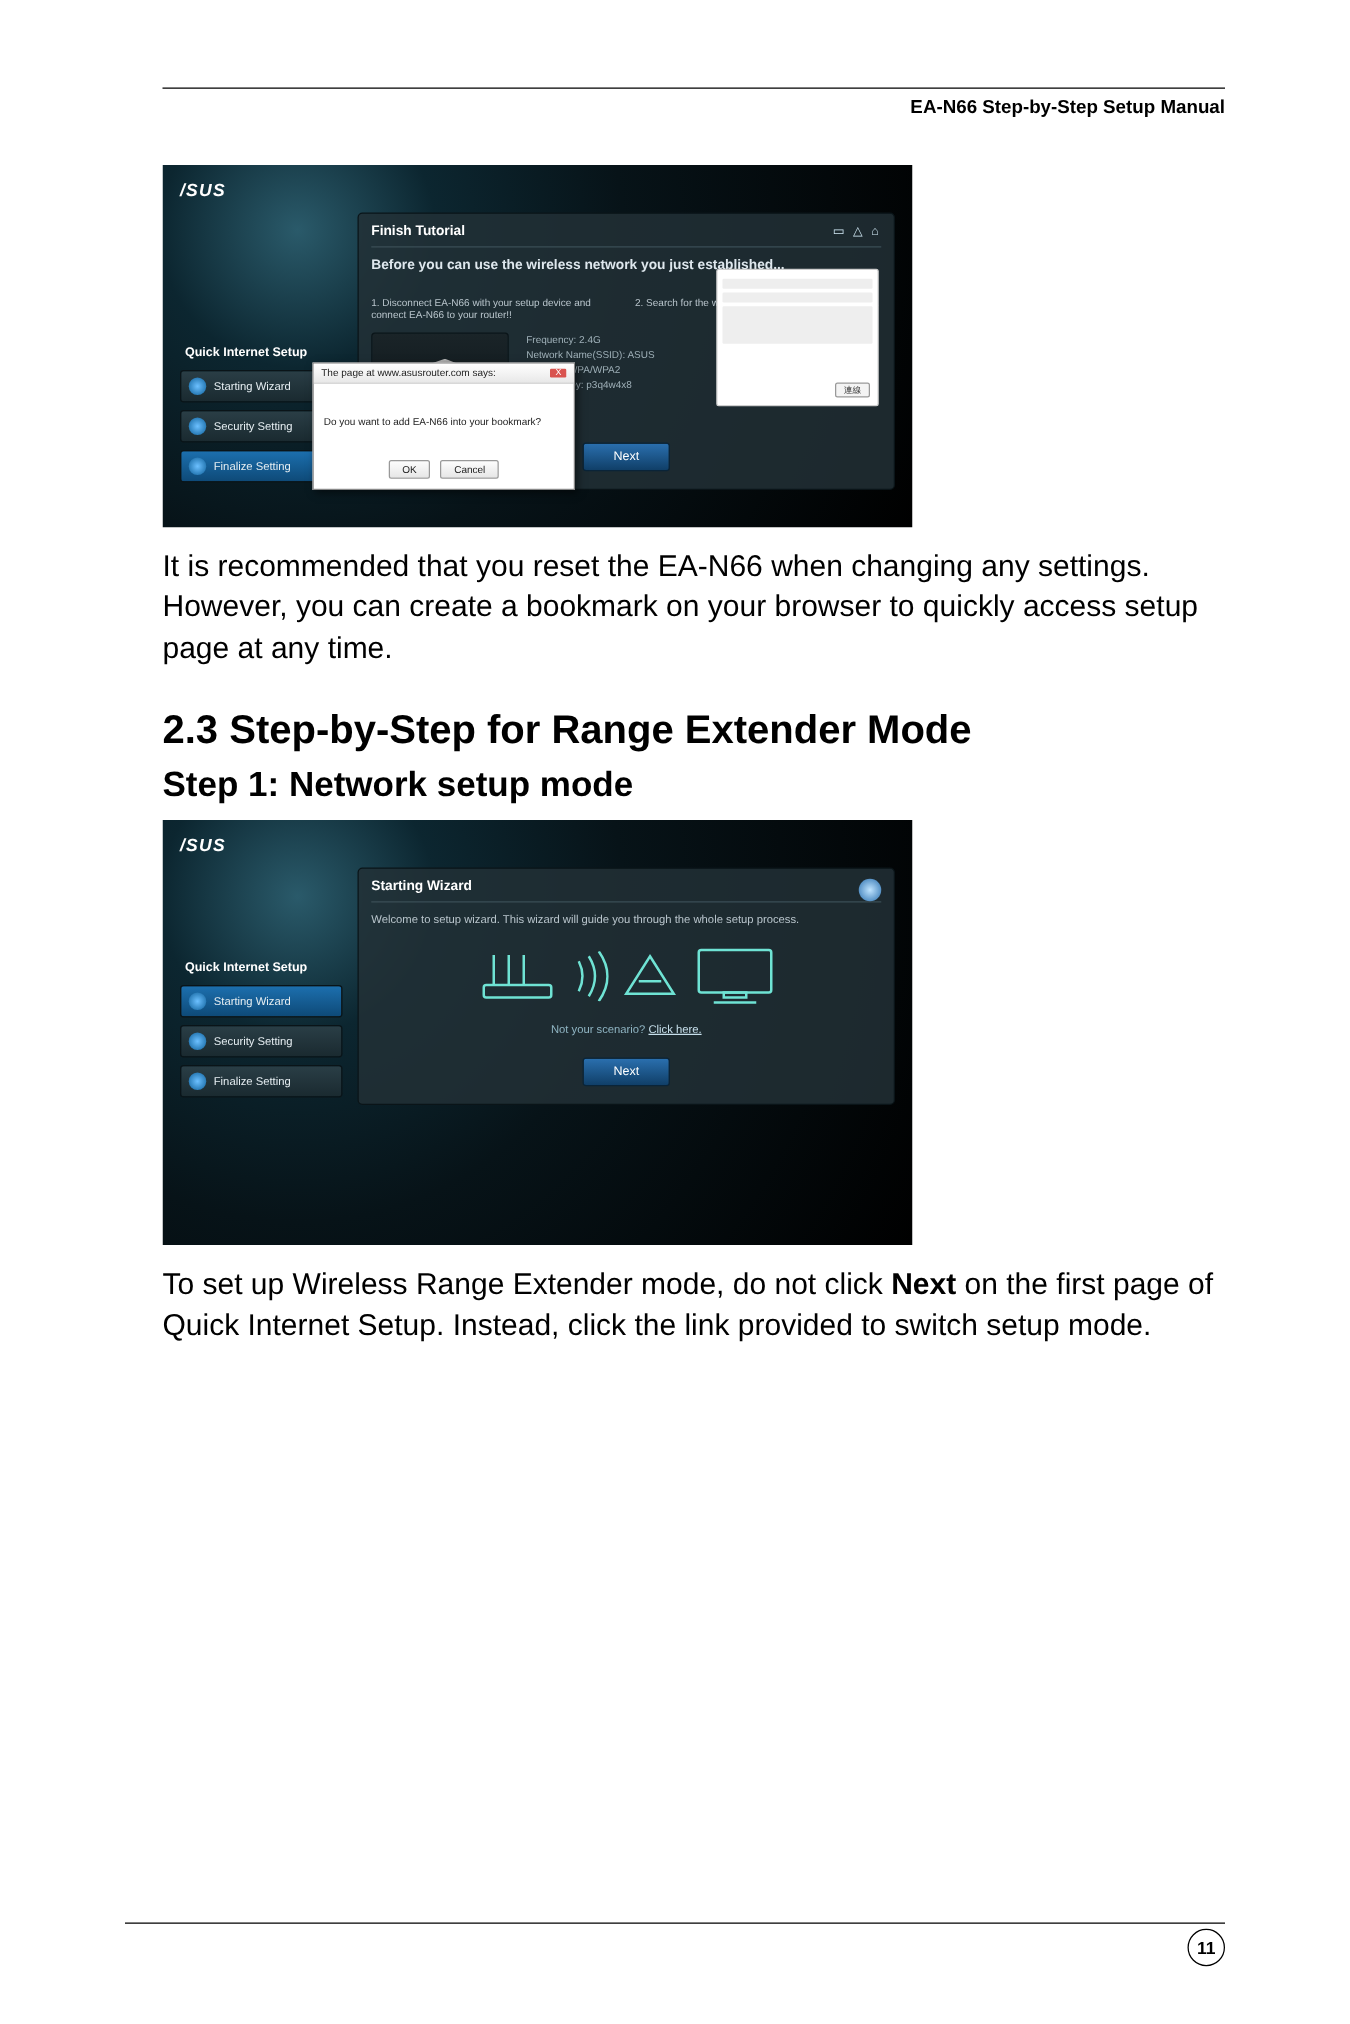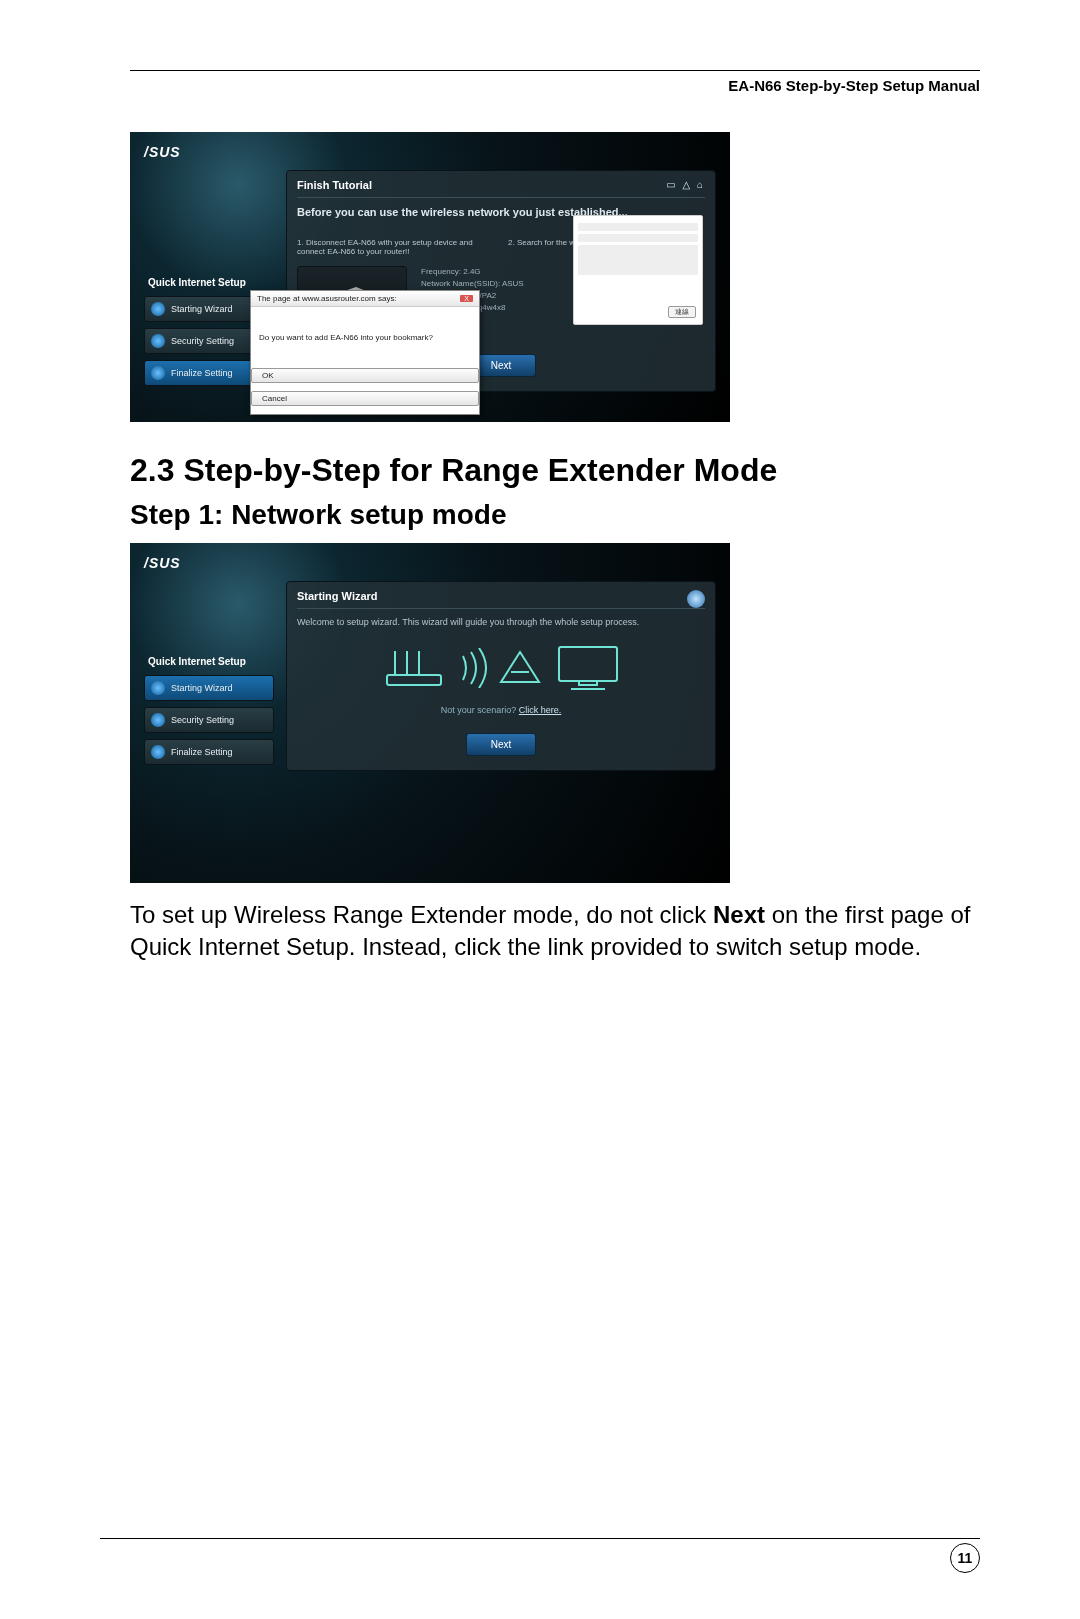--- a/index.html
+++ b/index.html
@@ -149,33 +149,33 @@
     width:18px;height:18px;border-radius:50%;
     background: radial-gradient(#bfe4ff,#2a6fae);
   }
   .corner-icons{
     position:absolute; right:10px; top:8px;
     color:#cfe6f2; font-size:10px; letter-spacing:2px;
   }
 
   
   .modal {
-    position:absolute; left:120px; top:158px; width:230px;
+    position:absolute; left:120px; top:158px; width:210px;
     background:#fff; color:#222; border:1px solid #888;
     box-shadow: 2px 2px 6px rgba(0,0,0,.5);
     font-size:8px;
   }
   .modal-title{
     background:linear-gradient(#fff,#e8e8e8);
     border-bottom:1px solid #ccc; padding:3px 6px;
     display:flex;justify-content:space-between;align-items:center;
   }
   .modal-x{background:#d9534f;color:#fff;padding:0 4px;border-radius:1px;font-size:7px;}
   .modal-body{padding:26px 8px;}
-  .modal-btns{display:flex;gap:8px;justify-content:center;padding-bottom:8px;flex-direction:column;}
+  .modal-btns{display:flex;gap:8px;justify-content:center;padding-bottom:8px;}
   .modal-btn{border:1px solid #999;background:linear-gradient(#fdfdfd,#e6e6e6);padding:2px 10px;border-radius:2px;}
 
   
   .diagram{display:flex;align-items:center;gap:10px;justify-content:center;margin:16px 0 12px;}
   .dev{stroke:#6fe3d4;fill:none;stroke-width:2;}
   .link-text{color:#8fb4c2;font-size:9px;text-align:center;margin-top:4px;}
   .link-text u{color:#c8e0ec;}
 
   .shot1 { height: 290px; }
   .shot2 { height: 340px; margin-top: 12px; }
@@ -242,20 +242,21 @@
         </div>
         <div class="modal-body">Do you want to add EA-N66 into your bookmark?</div>
         <div class="modal-btns">
           <span class="modal-btn">OK</span>
           <span class="modal-btn">Cancel</span>
         </div>
       </div>
     </div>
   </div>
 
+  <div class="body-text">It is recommended that you reset the EA-N66 when changing any settings. However, you can create a bookmark on your browser to quickly access setup page at any time.</div>
 
   <div class="section-title">2.3 Step-by-Step for Range Extender Mode</div>
   <div class="step-title">Step 1:   Network setup mode</div>
 
   <div class="shot shot2">
     <div class="shot-inner">
       <div class="logo">/SUS</div>
       <div class="shot-cols">
         <div class="sidebar">
           <div class="side-head">Quick Internet Setup</div>

